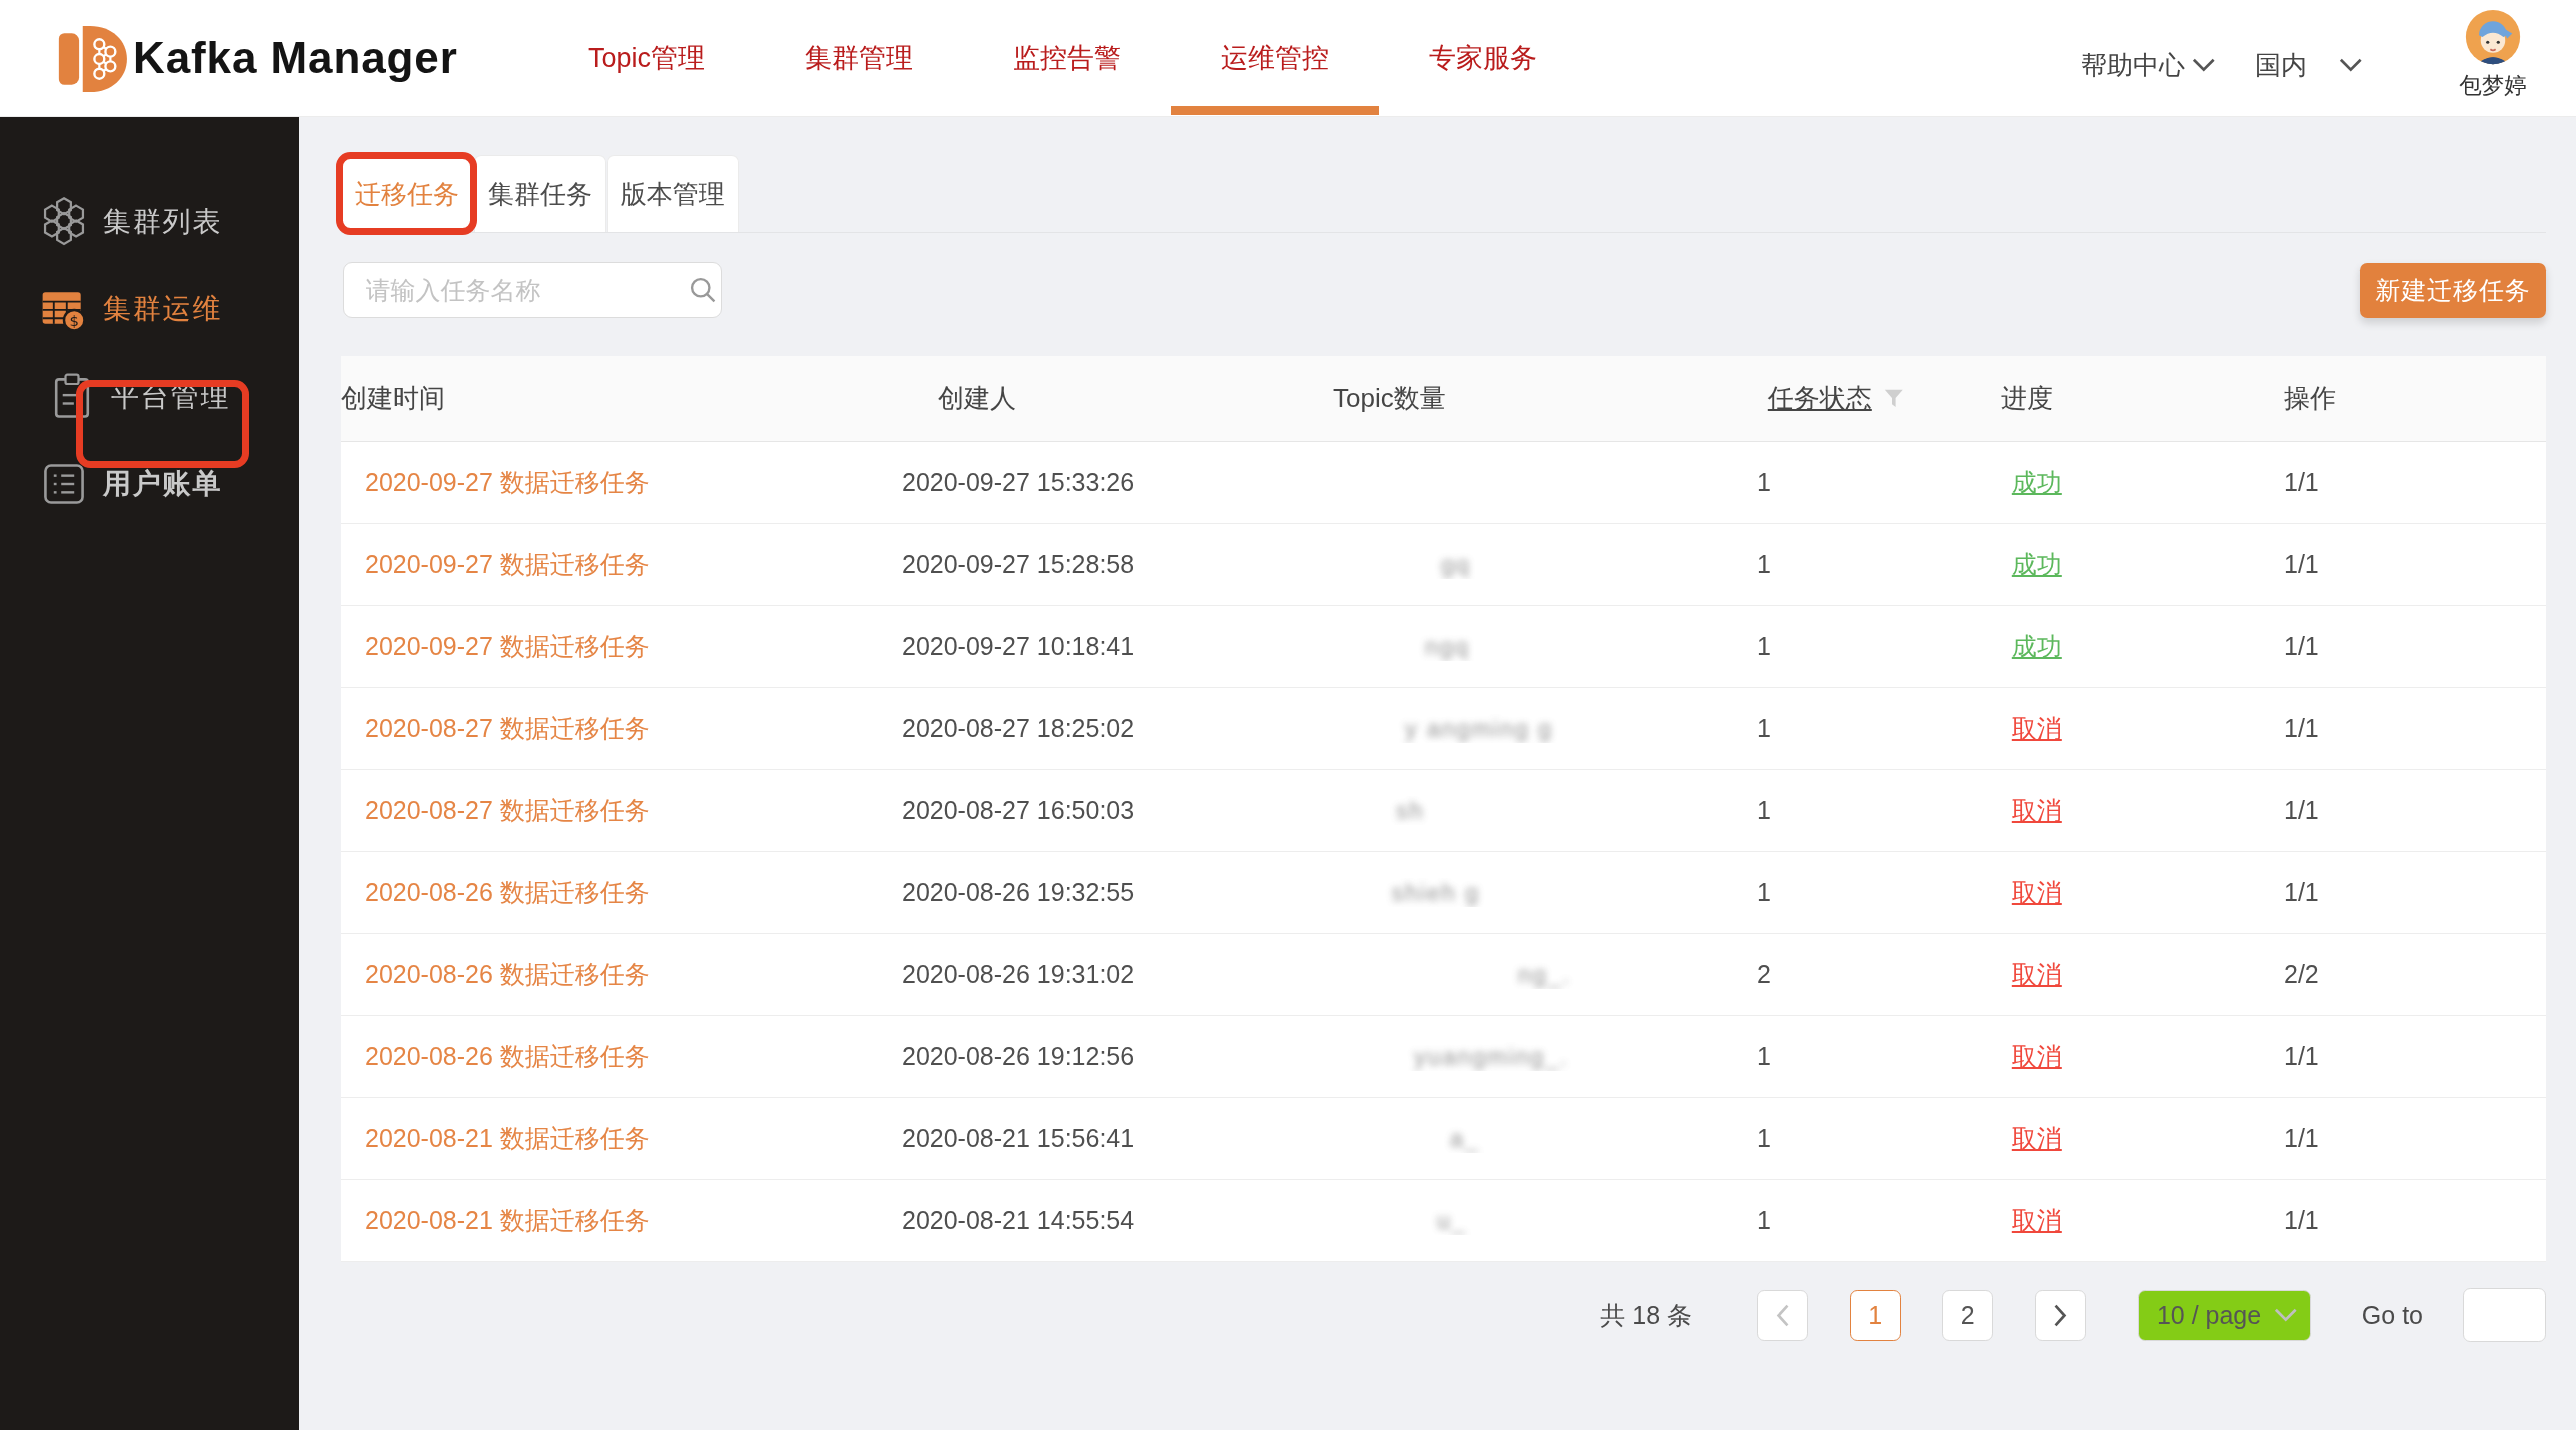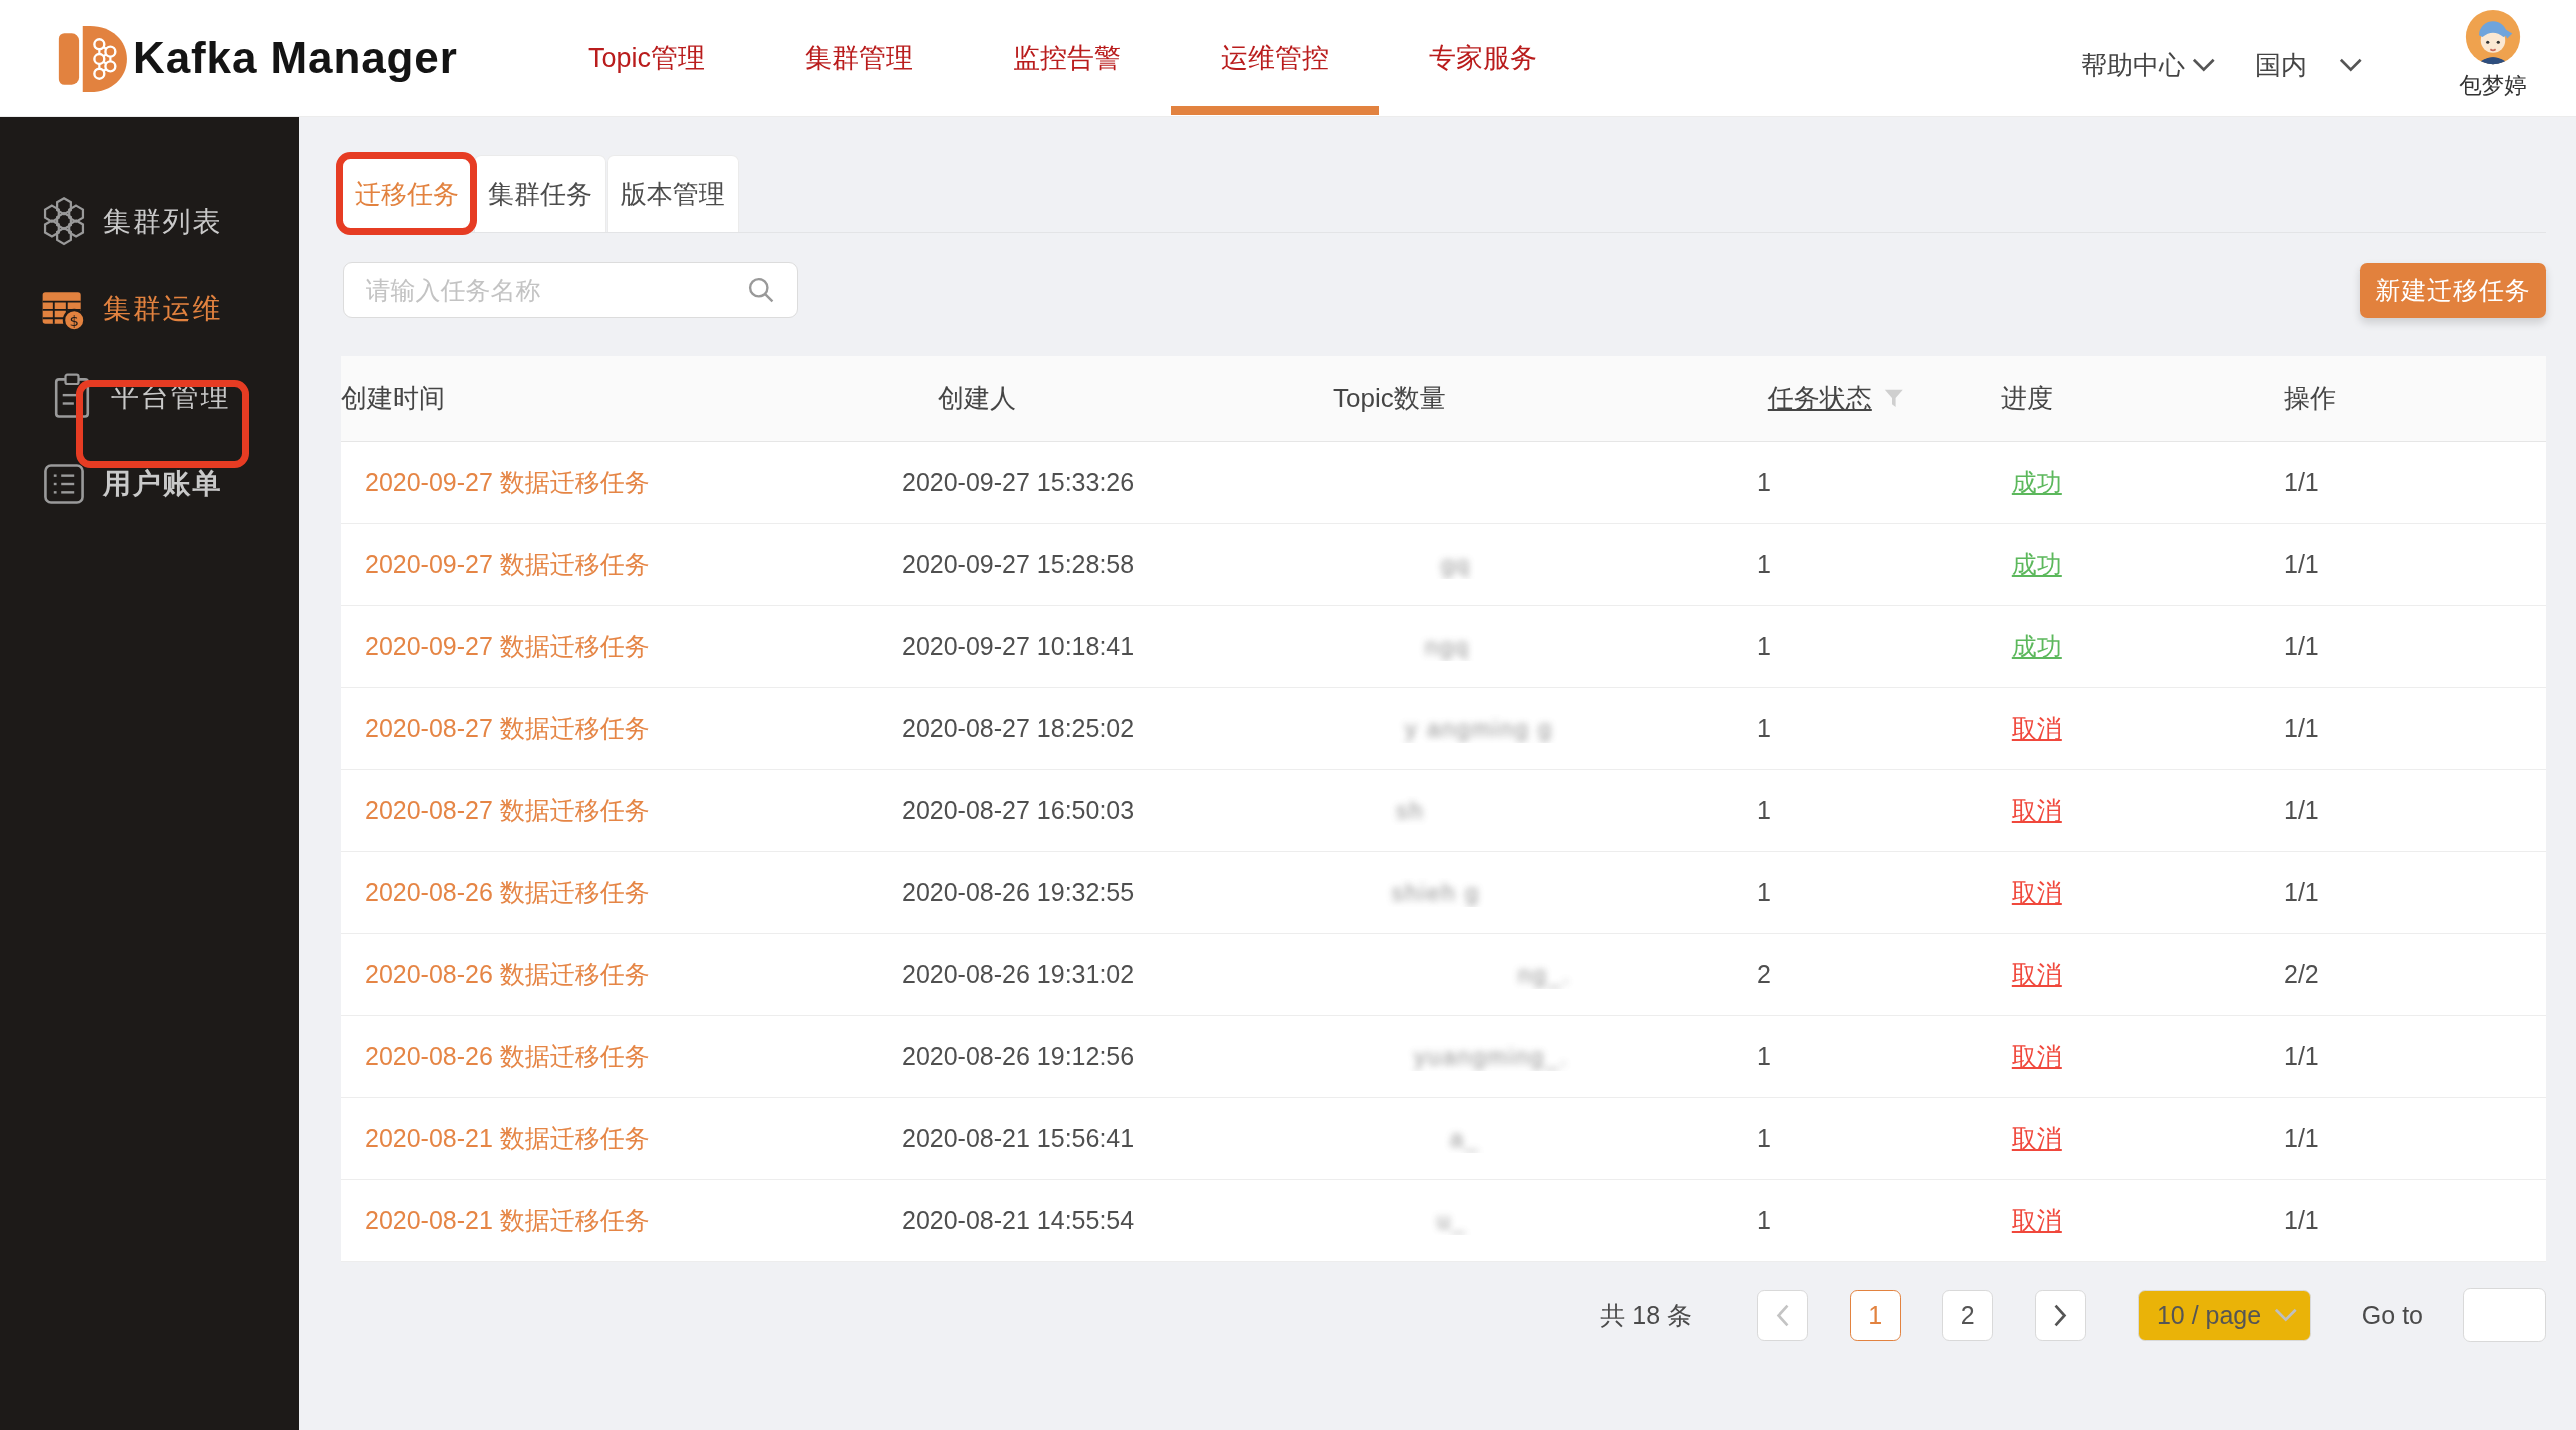--- a/index.html
+++ b/index.html
@@ -47,21 +47,21 @@
   
   .tabbar { position:absolute; left:341px; top:155px; width:2205px; height:78px; border-bottom:1.8px solid #e3e4e6; display:flex; }
   .tab {
     width:132px; height:77px; background:#fff; border:1.8px solid #ebebeb; border-bottom:none;
     border-radius:7.2px 7.2px 0 0; margin-right:0.9px; display:flex; align-items:center; justify-content:center;
     font-size:26px; color:#4c4c4c; cursor:pointer;
   }
   .tab.active { color:#E2823F; }
   
   .search-box {
-    position:absolute; left:343px; top:262px; width:455px; height:56px; background:#fff;
+    position:absolute; left:343px; top:262px; width:379px; height:56px; background:#fff;
     border:1.8px solid #dcdcdc; border-radius:9px; display:flex; align-items:center;
   }
   .search-input {
     flex:1; border:none; outline:none; background:transparent; padding:0 0 0 21.6px;
     font-size:25px; color:#555; font-family:inherit;
   }
   .search-input::placeholder { color:#c3c3c3; }
   .search-icon { width:31px; height:31px; margin-right:20px; flex:none; }
   .create-btn {
     position:absolute; left:2360px; top:263px; width:186px; height:55px; background:#E2813D;
@@ -91,21 +91,21 @@
   .pagination { position:absolute; top:1288px; right:30px; display:flex; align-items:center; font-size:25px; color:#4a4a4a;gap:20px; }
   .pg-total { margin-right:23.5px; }
   .pg-btn {
     width:51px; height:51px; background:#fff; border:1.8px solid #d9d9d9; border-radius:7.2px;
     display:flex; align-items:center; justify-content:center; margin-left:21.6px; cursor:pointer; color:#555;
   }
   .pg-btn.current { border-color:#E2823F; color:#E2823F; }
   .pg-btn.disabled { cursor:default; }
   .pg-chev { width:18px; height:25px; }
   .page-size {
-    height:51px; min-width:164px; background:#eab308; border:1.8px solid #d9d9d9; border-radius:7.2px;
+    height:51px; min-width:164px; background:#84cc16; border:1.8px solid #d9d9d9; border-radius:7.2px;
     display:flex; align-items:center; justify-content:space-between; padding:0 12.6px 0 18px; margin-left:32px; cursor:pointer; color:#555;
   }
   .page-size .chev { margin-left:12.6px; }
   .goto-label { margin-left:31px; }
   .goto-input {
     width:83px; height:54px; background:#fff; border:1.8px solid #d9d9d9; border-radius:7.2px;
     margin-left:20px; outline:none; font-size:25px; text-align:center; font-family:inherit; color:#555;
   }
 </style>
 </head>

